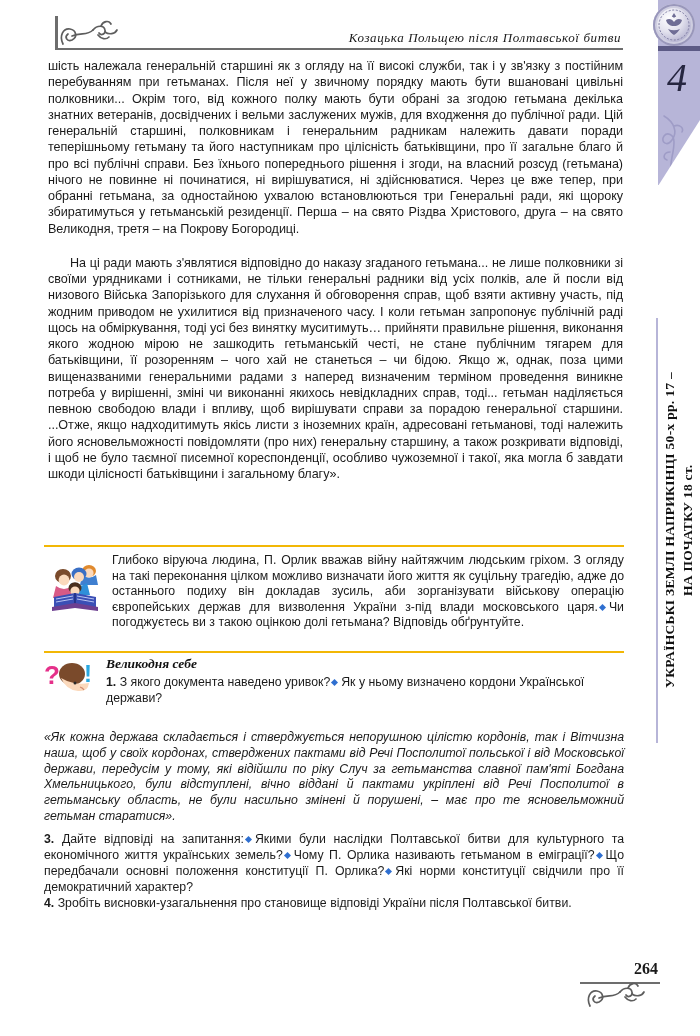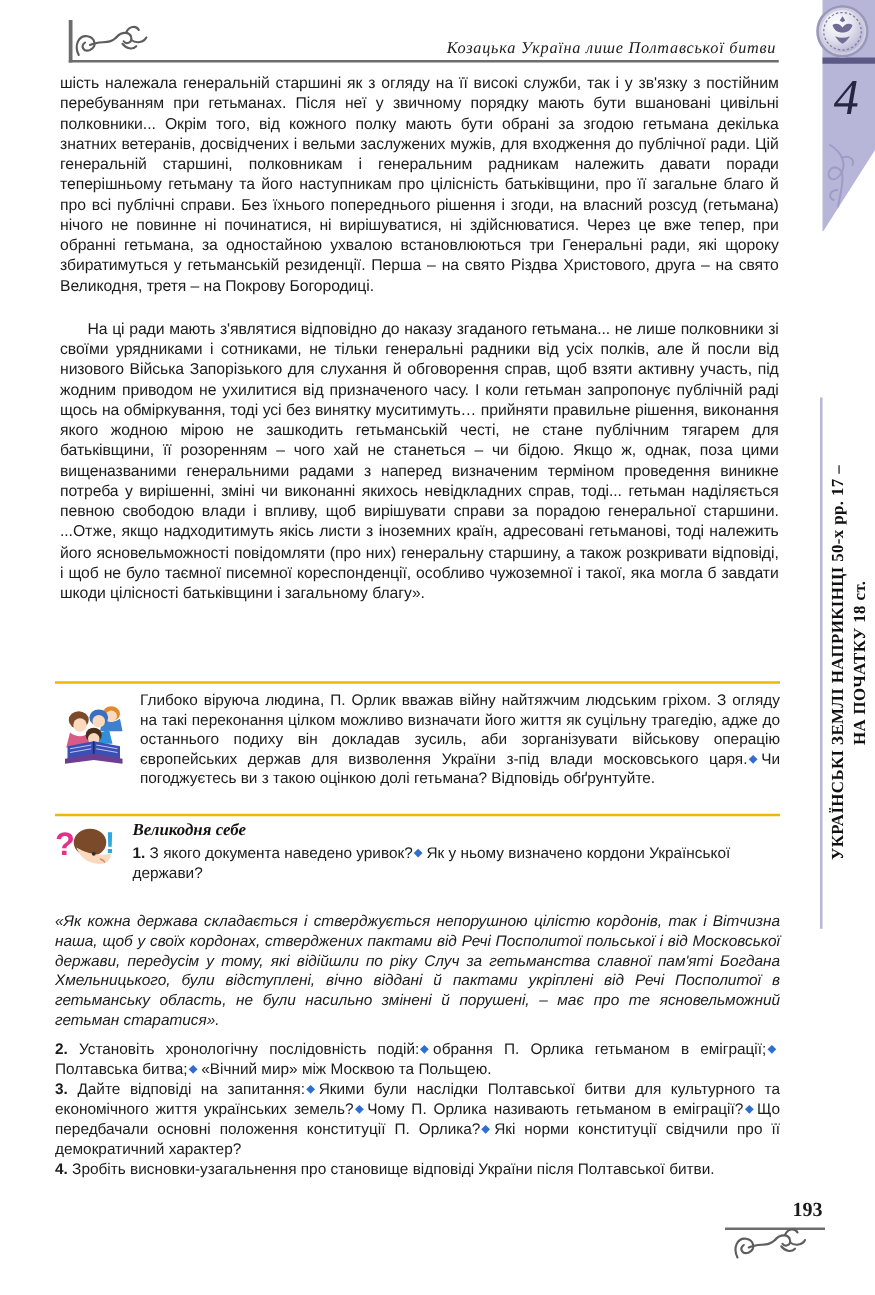--- a/index.html
+++ b/index.html
@@ -337,21 +337,21 @@
         <g fill="none" stroke="#5d5d5d" stroke-width="1.7" stroke-linecap="round">
           <path d="M6 28 C2 20, 6 12, 13 13 C19 14, 21 21, 15 24 C10 26, 7 21, 11 18"></path>
           <path d="M15 20 C24 16, 30 20, 36 14"></path>
           <path d="M36 14 C40 9, 47 9, 48 14 C49 18, 44 20, 42 17"></path>
           <path d="M44 10 C46 5, 52 4, 54 8"></path>
           <path d="M48 16 C52 19, 58 18, 60 14"></path>
           <path d="M41 19 C44 23, 49 24, 52 21"></path>
         </g>
       </svg>
     </div>
-    <div class="header-title">Козацька Україна лише Полтавської битви</div>
+    <div class="header-title">Козацька Польщею після Полтавської битви</div>
   </div>
 
   <div class="content">
     <p class="doc-quote">шість належала генеральній старшині як з огляду на її високі служби, так і у зв'язку з постійним перебуванням при гетьманах. Після неї у звичному порядку мають бути вшановані цивільні полковники... Окрім того, від кожного полку мають бути обрані за згодою гетьмана декілька знатних ветеранів, досвідчених і вельми заслужених мужів, для входження до публічної ради. Цій генеральній старшині, полковникам і генеральним радникам належить давати поради теперішньому гетьману та його наступникам про цілісність батьківщини, про її загальне благо й про всі публічні справи. Без їхнього попереднього рішення і згоди, на власний розсуд (гетьмана) нічого не повинне ні починатися, ні вирішуватися, ні здійснюватися. Через це вже тепер, при обранні гетьмана, за одностайною ухвалою встановлюються три Генеральні ради, які щороку збиратимуться у гетьманській резиденції. Перша – на свято Різдва Христового, друга – на свято Великодня, третя – на Покрову Богородиці.</p>
     <p class="doc-quote">На ці ради мають з'являтися відповідно до наказу згаданого гетьмана... не лише полковники зі своїми урядниками і сотниками, не тільки генеральні радники від усіх полків, але й посли від низового Війська Запорізького для слухання й обговорення справ, щоб взяти активну участь, під жодним приводом не ухилитися від призначеного часу. І коли гетьман запропонує публічній раді щось на обміркування, тоді усі без винятку муситимуть… прийняти правильне рішення, виконання якого жодною мірою не зашкодить гетьманській честі, не стане публічним тягарем для батьківщини, її розоренням – чого хай не станеться – чи бідою. Якщо ж, однак, поза цими вищеназваними генеральними радами з наперед визначеним терміном проведення виникне потреба у вирішенні, зміні чи виконанні якихось невідкладних справ, тоді... гетьман наділяється певною свободою влади і впливу, щоб вирішувати справи за порадою генеральної старшини. ...Отже, якщо надходитимуть якісь листи з іноземних країн, адресовані гетьманові, тоді належить його ясновельможності повідомляти (про них) генеральну старшину, а також розкривати відповіді, і щоб не було таємної писемної кореспонденції, особливо чужоземної і такої, яка могла б завдати шкоди цілісності батьківщини і загальному благу».</p>
   </div>
 
   <div class="note-block">
     <div class="note-inner">
       <div class="note-icon">
@@ -398,37 +398,33 @@
       </div>
       <div class="check-title">Великодня себе</div>
       <p class="q-first">
         <span class="q-num">1.</span>
         <span>З якого документа наведено уривок?</span><span class="bullet-dot"></span><span>Як у ньому визначено кордони Української держави?</span>
       </p>
     </div>
 
     <p class="inner-quote">«Як кожна держава складається і стверджується непорушною цілістю кордонів, так і Вітчизна наша, щоб у своїх кордонах, стверджених пактами від Речі Посполитої польської і від Московської держави, передусім у тому, які відійшли по ріку Случ за гетьманства славної пам'яті Богдана Хмельницького, були відступлені, вічно віддані й пактами укріплені від Речі Посполитої в гетьманську область, не були насильно змінені й порушені, – має про те ясновельможний гетьман старатися».</p>
 
-    <p class="q-item">
-      <span class="q-num">2.</span>
-      <span>Установіть хронологічну послідовність подій:</span><span class="bullet-dot"></span><span>обрання П. Орлика гетьманом в еміграції;</span><span class="bullet-dot"></span><span>Полтавська битва;</span><span class="bullet-dot"></span><span>«Вічний мир» між Москвою та Польщею.</span>
-    </p>
 
     <p class="q-item">
       <span class="q-num">3.</span>
       <span>Дайте відповіді на запитання:</span><span class="bullet-dot"></span><span>Якими були наслідки Полтавської битви для культурного та економічного життя українських земель?</span><span class="bullet-dot"></span><span>Чому П. Орлика називають гетьманом в еміграції?</span><span class="bullet-dot"></span><span>Що передбачали основні положення конституції П. Орлика?</span><span class="bullet-dot"></span><span>Які норми конституції свідчили про її демократичний характер?</span>
     </p>
 
     <p class="q-item">
       <span class="q-num">4.</span>
       <span>Зробіть висновки-узагальнення про становище відповіді України після Полтавської битви.</span>
     </p>
   </div>
 
-  <div class="page-number">193</div>
+  <div class="page-number">264</div>
   <div class="footer-rule"></div>
   <div class="footer-flourish">
     <svg viewBox="0 0 76 30" width="76" height="30" aria-hidden="true">
       <g fill="none" stroke="#5d5d5d" stroke-width="1.7" stroke-linecap="round">
         <path d="M6 26 C2 18, 6 10, 13 11 C19 12, 21 19, 15 22 C10 24, 7 19, 11 16"></path>
         <path d="M15 18 C24 14, 30 18, 36 12"></path>
         <path d="M36 12 C40 7, 47 7, 48 12 C49 16, 44 18, 42 15"></path>
         <path d="M44 8 C46 3, 52 2, 54 6"></path>
         <path d="M48 14 C52 17, 58 16, 60 12"></path>
         <path d="M41 17 C44 21, 49 22, 52 19"></path>

